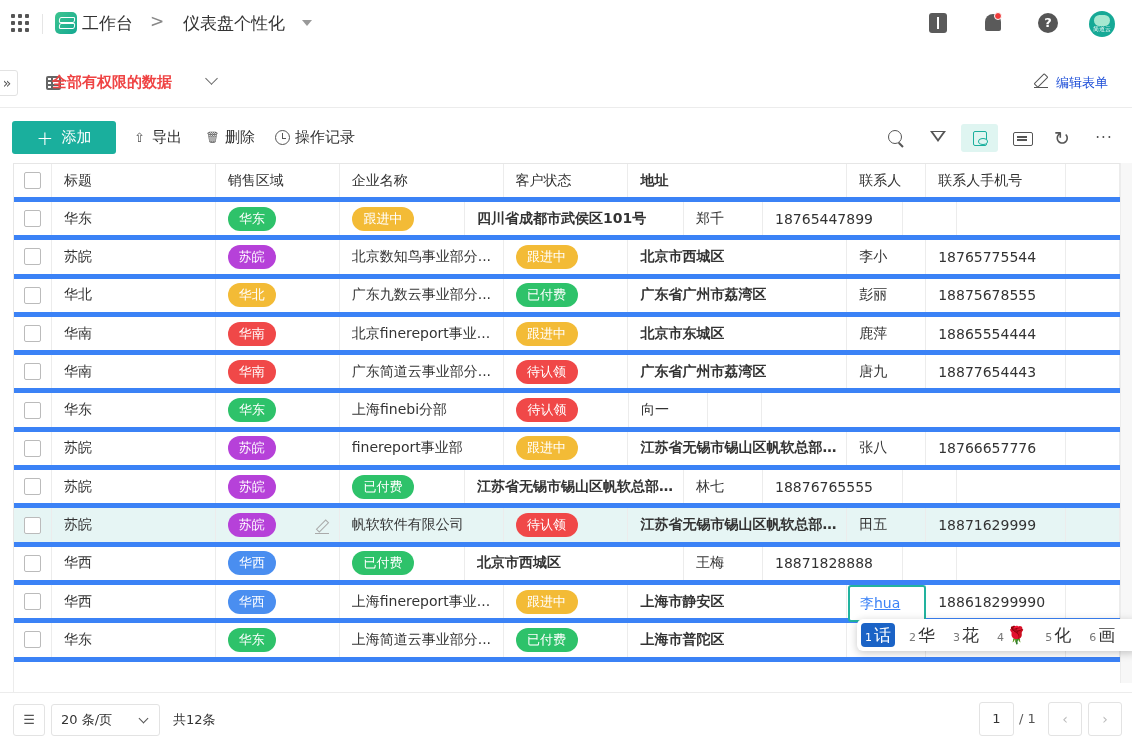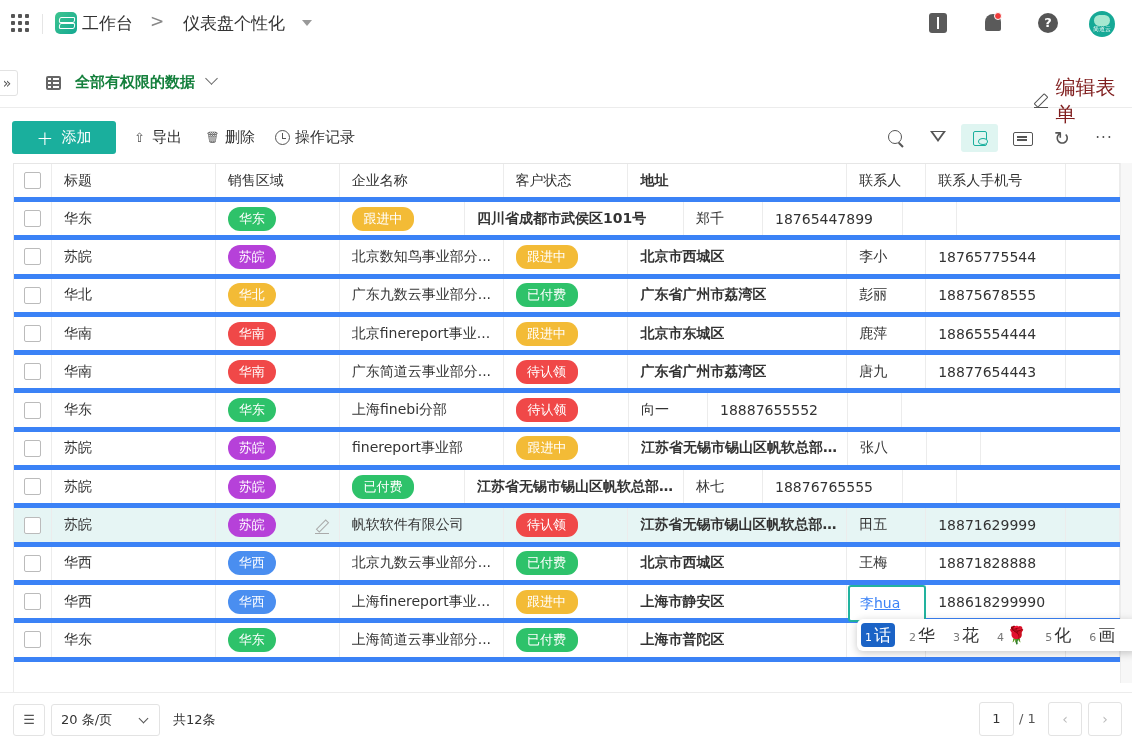--- a/index.html
+++ b/index.html
@@ -26,23 +26,23 @@
   .help-icon { left: 1038px; top: 13px; width: 20px; height: 20px; border-radius: 50%; background: #555; color: #fff; font-size: 13px; font-weight: bold; text-align: center; line-height: 20px; }
   .avatar { position: absolute; left: 1089px; top: 11px; width: 26px; height: 26px; border-radius: 50%; background: #16a996; color: #fff; font-size: 6px; text-align: center; line-height: 36px; overflow: hidden; }
   .avatar:before { content: ""; position: absolute; left: 5px; top: 4px; width: 16px; height: 11px; border-radius: 8px; background: #a6e8d0; }
 
   
   .subbar { position: absolute; left: 0; top: 62px; width: 1132px; height: 46px; border-bottom: 1px solid #ececec; }
   .expand-btn { position: absolute; left: -4px; top: 8px; width: 22px; height: 26px; border: 1px solid #e2e2e2; border-radius: 3px; background: #fff; font-size: 14px; line-height: 24px; text-align: center; color: #555; }
   .table-icon { position: absolute; left: 46px; top: 14px; width: 15px; height: 14px; border: 2px solid #666; border-radius: 2px; }
   .table-icon:before { content: ""; position: absolute; left: 0; right: 0; top: 2px; height: 2px; background: #666; box-shadow: 0 4px 0 #666; }
   .table-icon:after { content: ""; position: absolute; left: 3px; top: 0; bottom: 0; width: 2px; background: #666; }
-  .view-title { position: absolute; left: 75px; top: 11px; font-size: 15px; font-weight: bold; color: #15803d; }
+  .view-title { position: absolute; left: 52px; top: 11px; font-size: 15px; font-weight: bold; color: #ef4444; }
   .view-chevron { position: absolute; left: 207px; top: 12px; width: 9px; height: 9px; border-right: 1.5px solid #666; border-bottom: 1.5px solid #666; transform: rotate(45deg); }
-  .edit-form { position: absolute; left: 1034px; top: 12px; display: flex; align-items: center; font-size: 20px; color: #7f1d1d; }
+  .edit-form { position: absolute; left: 1034px; top: 12px; display: flex; align-items: flex-start; font-size: 13px; color: #1d4ed8; }
   .pencil-icon { display: inline-block; width: 14px; height: 14px; position: relative; margin-right: 8px; }
   .pencil-icon:before { content: ""; position: absolute; left: 4px; top: -1px; width: 4px; height: 13px; border: 1.3px solid #555; transform: rotate(45deg); border-radius: 1px; }
   .pencil-icon:after { content: ""; position: absolute; left: 0; bottom: 0; width: 14px; height: 1.3px; background: #555; }
 
   
   .add-btn { position: absolute; left: 12px; top: 121px; width: 104px; height: 33px; background: #1aaf9d; border-radius: 3px; color: #fff; font-size: 15px; display: flex; align-items: center; justify-content: center; }
   .add-btn .plus { font-size: 20px; margin-right: 8px; line-height: 1; font-weight: 300; }
   .tool { position: absolute; top: 128px; font-size: 15px; color: #333; display: flex; align-items: center; }
   .tool .ic { display: inline-block; width: 15px; height: 15px; margin-right: 5px; position: relative; color: #555; font-size: 13px; line-height: 15px; text-align: center; }
   .export-tool { left: 132px; } .delete-tool { left: 205px; } .history-tool { left: 275px; }
@@ -78,21 +78,21 @@
   .c-status { width: 125px; }
   .c-addr { width: 219px; font-weight: bold; }
   .c-contact { width: 79px; }
   .c-phone { width: 140px; }
   .c-extra { width: 54px; }
   .checkbox { width: 17px; height: 17px; border: 1px solid #bbb; border-radius: 2px; background: #fff; }
   .ellip { overflow: hidden; text-overflow: ellipsis; max-width: 140px; display: block; }
   .ellip-addr { max-width: 196px; }
   .tag { display: inline-block; height: 24px; line-height: 24px; border-radius: 12px; color: #fff; font-size: 13px; padding: 0 10px; }
   .region-tag { min-width: 48px; text-align: center; }
-  .status-tag { min-width: 62px; text-align: center; border-radius: 11px; }
+  .status-tag { min-width: 62px; text-align: center; }
   .edit-cell-icon { position: absolute; right: 10px; top: 12px; width: 14px; height: 14px; }
   .edit-cell-icon:before { content: ""; position: absolute; left: 5px; top: -1px; width: 3px; height: 12px; border: 1px solid #aaa; transform: rotate(45deg); }
   .edit-cell-icon:after { content: ""; position: absolute; left: 0; bottom: 0; width: 14px; height: 1px; background: #aaa; }
   .editing { position: absolute; left: 848px; top: 585px; width: 78px; height: 37px; border: 2px solid #22b39f; border-radius: 3px; background: #fff; font-size: 14px; padding-left: 10px; line-height: 33px; color: #3b82f6; }
   .editing .composing { text-decoration: underline; }
   .scroll-track { position: absolute; left: 1120px; top: 163px; width: 12px; height: 520px; background: #f7f7f7; border-left: 1px solid #ececec; }
 
   
   .ime { position: absolute; left: 857px; top: 619px; width: 280px; height: 32px; background: #fff; border-radius: 6px; box-shadow: 0 2px 8px rgba(0,0,0,0.22); display: flex; align-items: center; padding-left: 4px; }
   .cand { display: flex; align-items: baseline; margin-right: 10px; height: 24px; line-height: 24px; padding: 0 4px; border-radius: 4px; }
@@ -334,23 +334,20 @@
         </div>
         <div class="cell c-company">
           <span class="ellip">上海finebi分部</span>
         </div>
         <div class="cell c-status">
           <span class="tag status-tag" style="background:#f04848">待认领</span>
         </div>
         <div class="cell c-contact">
           <span>向一</span>
         </div>
-        <div class="cell c-phone">
-          <span>18887655552</span>
-        </div>
         <div class="cell c-extra"></div>
       </div>
       <div class="row">
         <div class="cell c-chk">
           <span class="checkbox"></span>
         </div>
         <div class="cell c-title">
           <span>苏皖</span>
         </div>
         <div class="cell c-region">
@@ -360,20 +357,23 @@
           <span class="ellip">finereport事业部</span>
         </div>
         <div class="cell c-status">
           <span class="tag status-tag" style="background:#f3bb36">跟进中</span>
         </div>
         <div class="cell c-addr">
           <span class="ellip ellip-addr">江苏省无锡市锡山区帆软总部...</span>
         </div>
         <div class="cell c-contact">
           <span>张八</span>
+        </div>
+        <div class="cell c-phone">
+          <span>18766657776</span>
         </div>
         <div class="cell c-extra"></div>
       </div>
       <div class="row">
         <div class="cell c-chk">
           <span class="checkbox"></span>
         </div>
         <div class="cell c-title">
           <span>苏皖</span>
         </div>
@@ -424,23 +424,20 @@
       </div>
       <div class="row">
         <div class="cell c-chk">
           <span class="checkbox"></span>
         </div>
         <div class="cell c-title">
           <span>华西</span>
         </div>
         <div class="cell c-region">
           <span class="tag region-tag" style="background:#4a8ef0">华西</span>
-        </div>
-        <div class="cell c-company">
-          <span class="ellip">北京九数云事业部分...</span>
         </div>
         <div class="cell c-status">
           <span class="tag status-tag" style="background:#2ec26a">已付费</span>
         </div>
         <div class="cell c-addr">
           <span class="ellip ellip-addr">北京市西城区</span>
         </div>
         <div class="cell c-contact">
           <span>王梅</span>
         </div>

